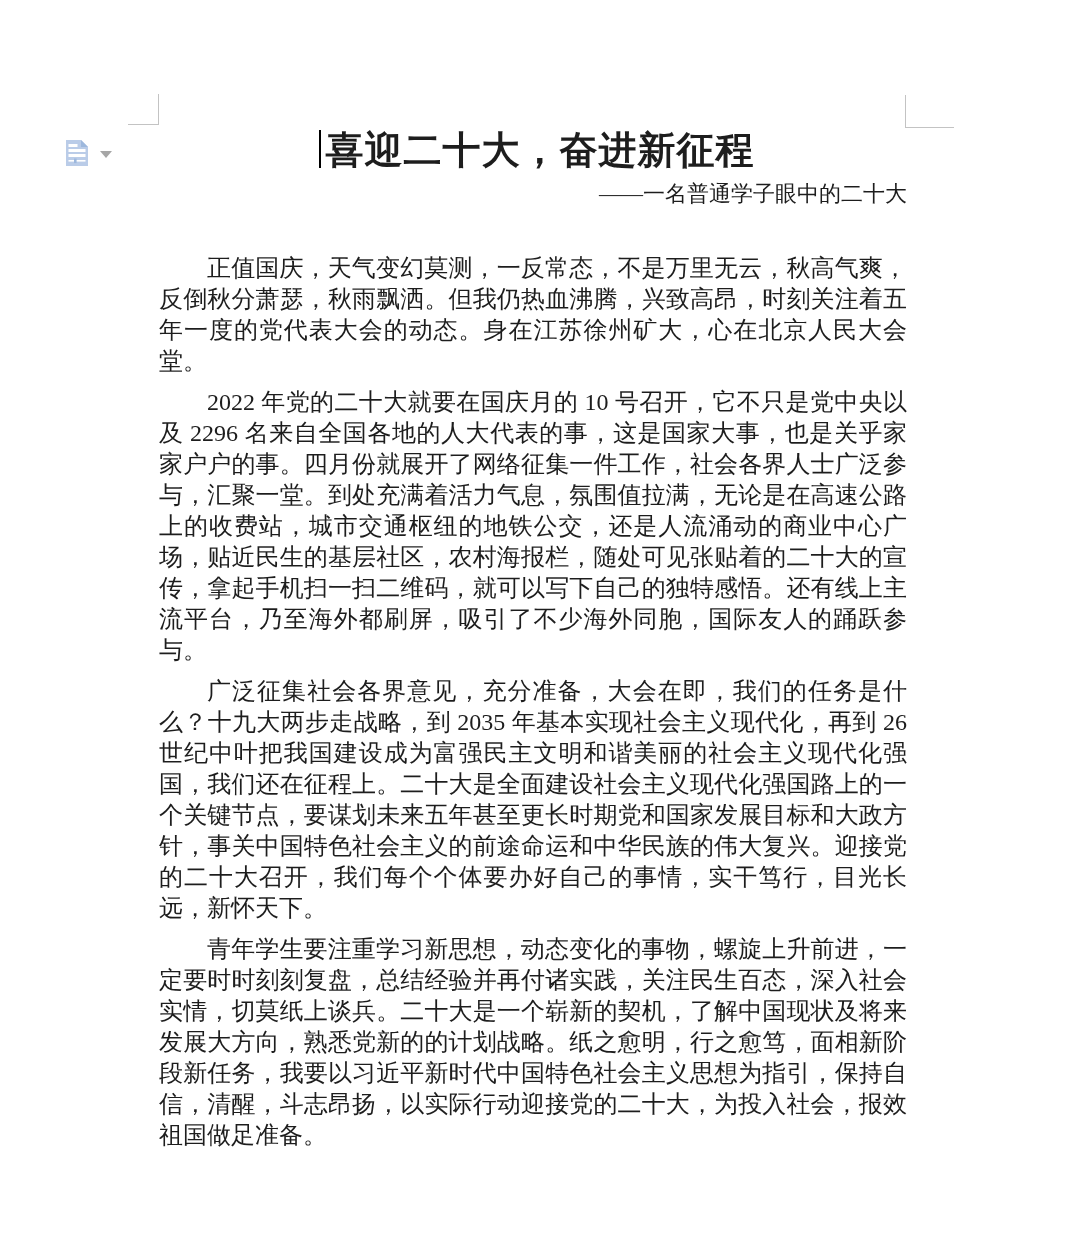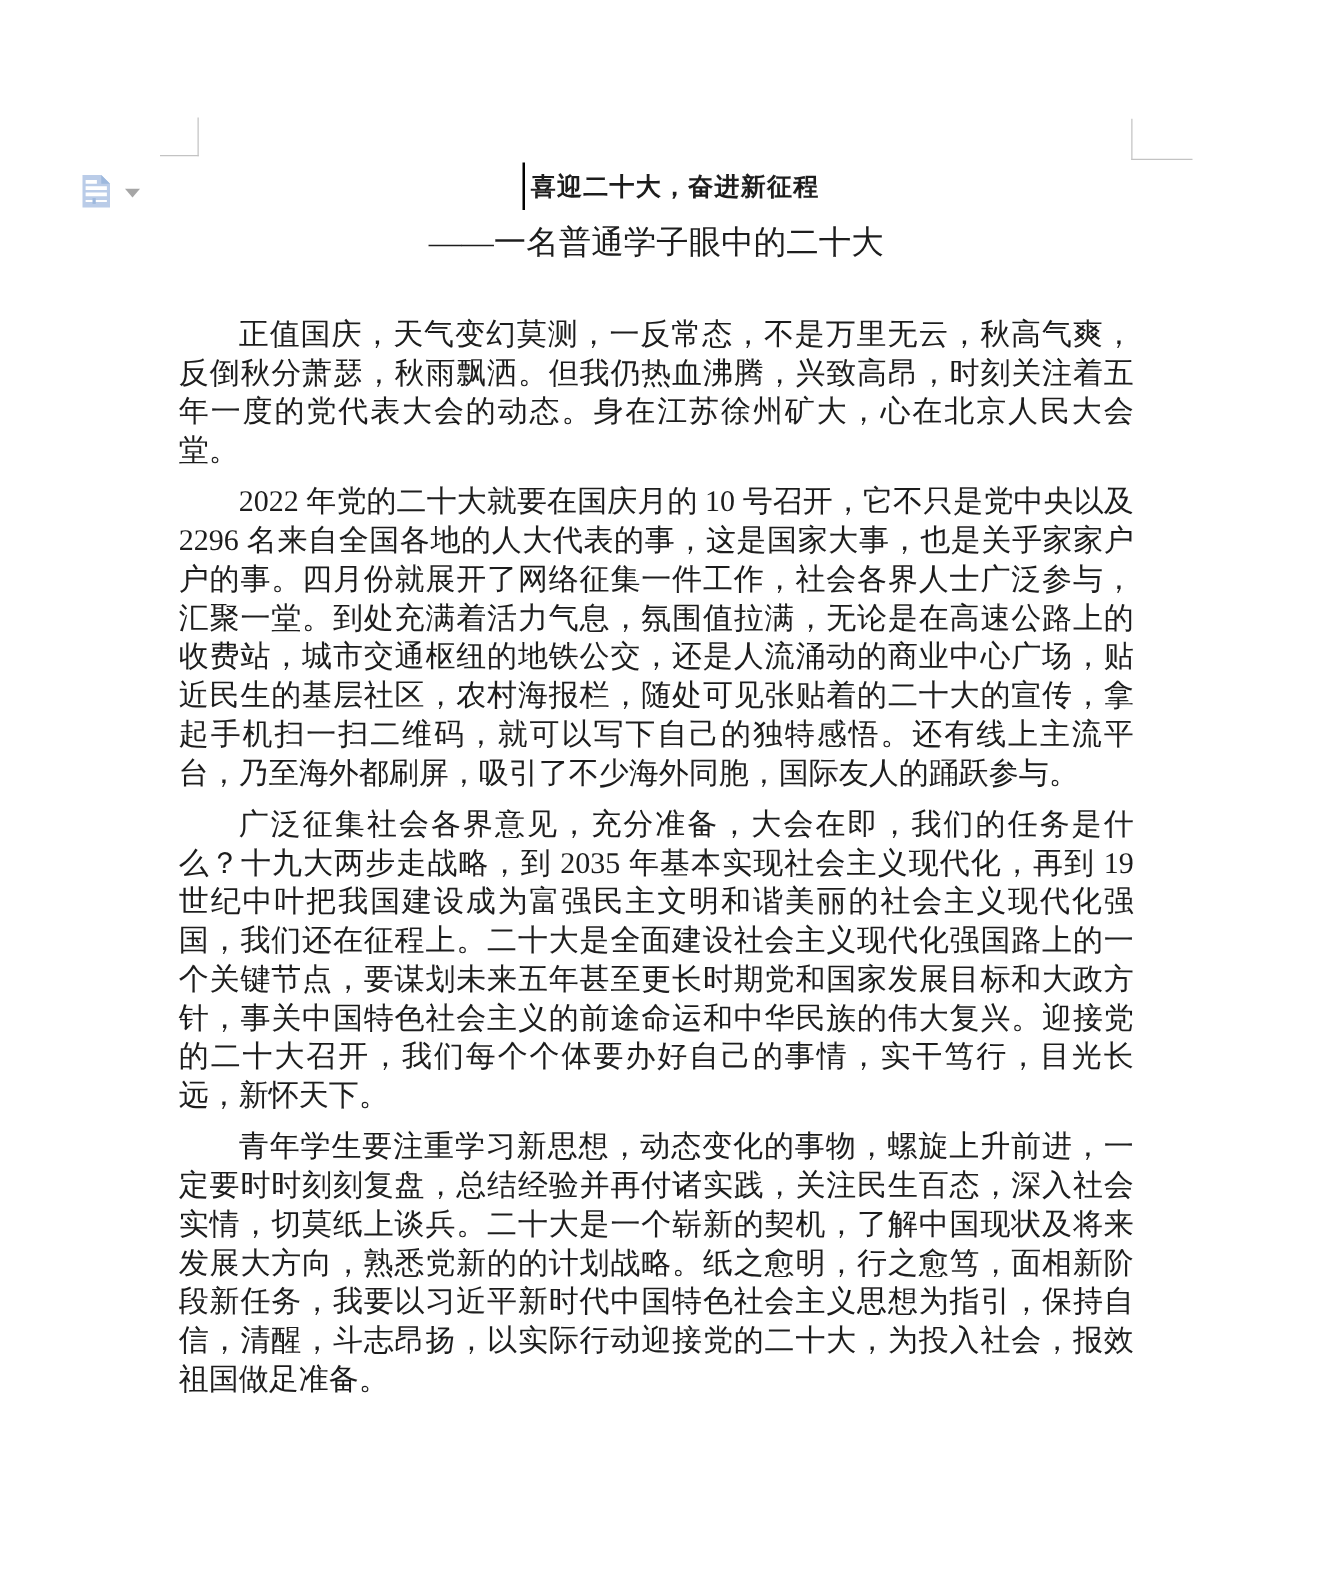--- a/index.html
+++ b/index.html
@@ -60,50 +60,50 @@
     width: 764px;
     color: #1d1d1d;
   }
   .title-row {
     text-align: center;
     padding-left: 30px; 
   }
   .title-row h1 {
     display: inline-block;
     position: relative;
-    font-size: 20px;
+    font-size: 38px;
     line-height: 40px;
     font-weight: bold;
     margin: 0;
     letter-spacing: 1px;
     white-space: nowrap;
   }
   .text-cursor {
     position: absolute;
     left: -7px;
     top: 0px;
     width: 2px;
     height: 38px;
     background: #000000;
   }
   .subtitle {
-    text-align: center;
-    font-size: 26px;
+    text-align: right;
+    font-size: 22px;
     line-height: 30px;
     margin-top: 9px;
     padding-right: 0;
   }
   .body-text {
     margin-top: 44px;
     font-size: 24px;
     line-height: 31px;
     text-align: justify;
   }
   .body-text p {
-    margin: 10px 0 0 0;
+    margin: 10px 0 0 16px;
     text-indent: 2em;
     font-family: Liberation Serif, serif;
   }
   .body-text p:first-child {
     margin-top: 0;
   }
 </style>
 </head>
 <body>
 
@@ -128,18 +128,18 @@
   </div>
 
   <div class="content">
     <div class="title-row">
       <h1><span class="text-cursor"></span>喜迎二十大，奋进新征程</h1>
     </div>
     <div class="subtitle">——一名普通学子眼中的二十大</div>
     <div class="body-text" id="paragraphs">
         <p>正值国庆，天气变幻莫测，一反常态，不是万里无云，秋高气爽，反倒秋分萧瑟，秋雨飘洒。但我仍热血沸腾，兴致高昂，时刻关注着五年一度的党代表大会的动态。身在江苏徐州矿大，心在北京人民大会堂。</p>
         <p>2022 年党的二十大就要在国庆月的 10 号召开，它不只是党中央以及 2296 名来自全国各地的人大代表的事，这是国家大事，也是关乎家家户户的事。四月份就展开了网络征集一件工作，社会各界人士广泛参与，汇聚一堂。到处充满着活力气息，氛围值拉满，无论是在高速公路上的收费站，城市交通枢纽的地铁公交，还是人流涌动的商业中心广场，贴近民生的基层社区，农村海报栏，随处可见张贴着的二十大的宣传，拿起手机扫一扫二维码，就可以写下自己的独特感悟。还有线上主流平台，乃至海外都刷屏，吸引了不少海外同胞，国际友人的踊跃参与。</p>
-        <p>广泛征集社会各界意见，充分准备，大会在即，我们的任务是什么？十九大两步走战略，到 2035 年基本实现社会主义现代化，再到 19 世纪中叶把我国建设成为富强民主文明和谐美丽的社会主义现代化强国，我们还在征程上。二十大是全面建设社会主义现代化强国路上的一个关键节点，要谋划未来五年甚至更长时期党和国家发展目标和大政方针，事关中国特色社会主义的前途命运和中华民族的伟大复兴。迎接党的二十大召开，我们每个个体要办好自己的事情，实干笃行，目光长远，新怀天下。</p>
+        <p>广泛征集社会各界意见，充分准备，大会在即，我们的任务是什么？十九大两步走战略，到 2035 年基本实现社会主义现代化，再到 26 世纪中叶把我国建设成为富强民主文明和谐美丽的社会主义现代化强国，我们还在征程上。二十大是全面建设社会主义现代化强国路上的一个关键节点，要谋划未来五年甚至更长时期党和国家发展目标和大政方针，事关中国特色社会主义的前途命运和中华民族的伟大复兴。迎接党的二十大召开，我们每个个体要办好自己的事情，实干笃行，目光长远，新怀天下。</p>
         <p>青年学生要注重学习新思想，动态变化的事物，螺旋上升前进，一定要时时刻刻复盘，总结经验并再付诸实践，关注民生百态，深入社会实情，切莫纸上谈兵。二十大是一个崭新的契机，了解中国现状及将来发展大方向，熟悉党新的的计划战略。纸之愈明，行之愈笃，面相新阶段新任务，我要以习近平新时代中国特色社会主义思想为指引，保持自信，清醒，斗志昂扬，以实际行动迎接党的二十大，为投入社会，报效祖国做足准备。</p>
       </div>
   </div>
 
 </div>
 
 </body></html>

